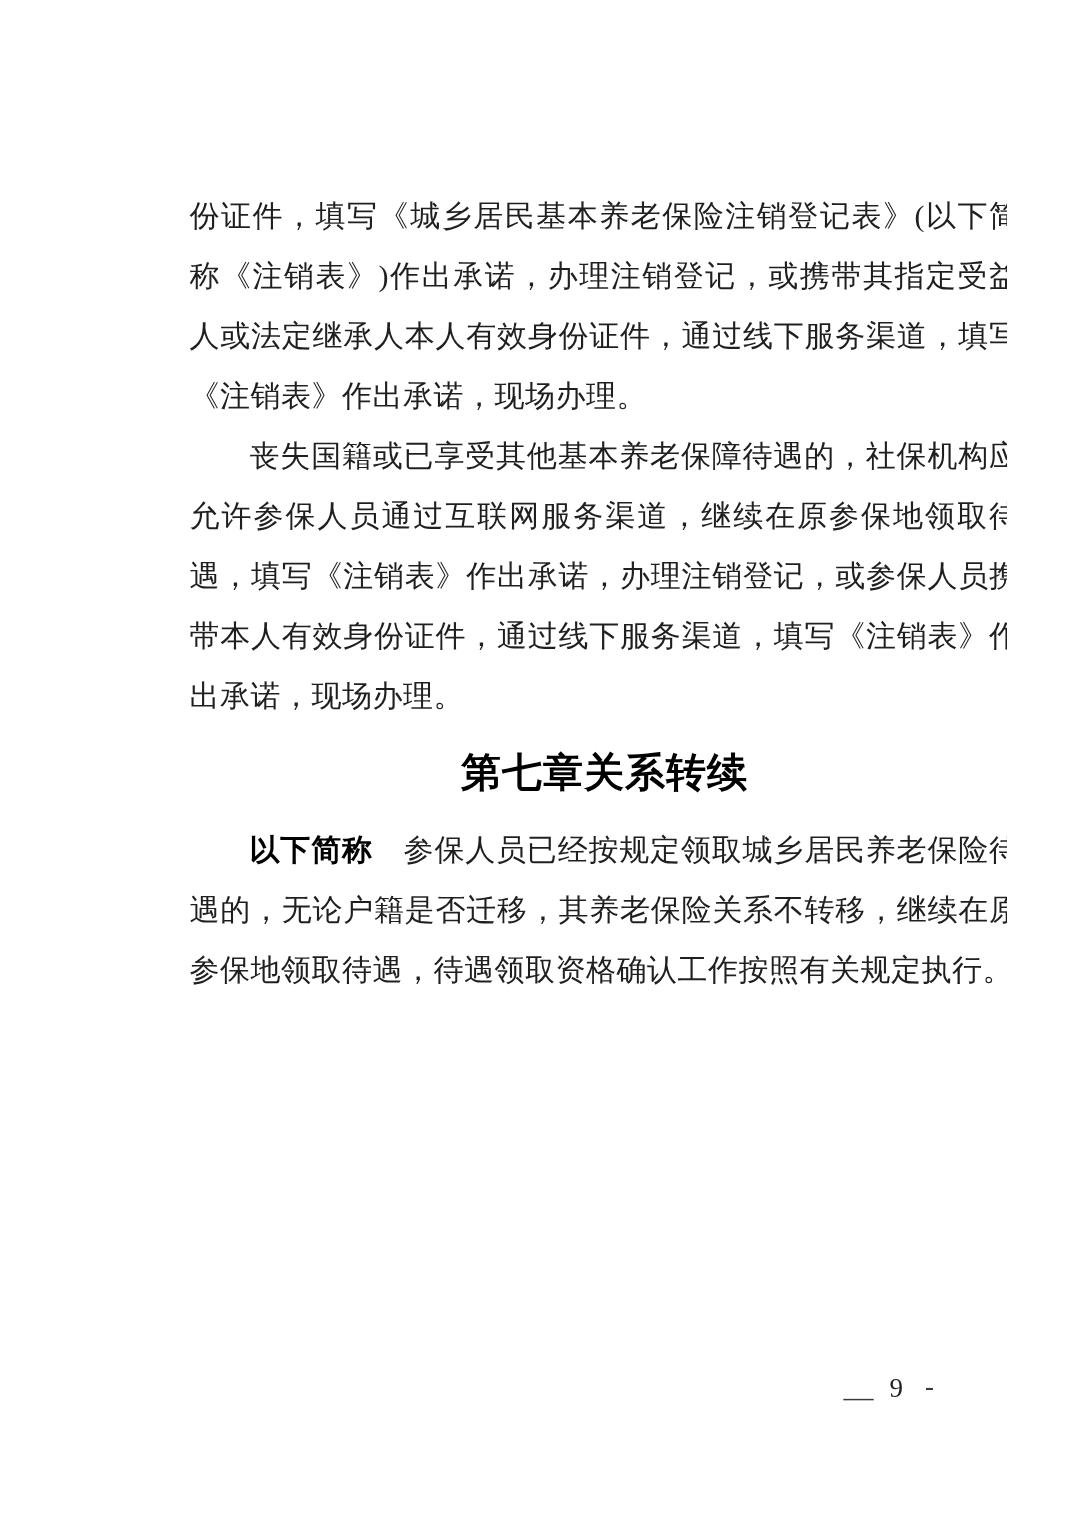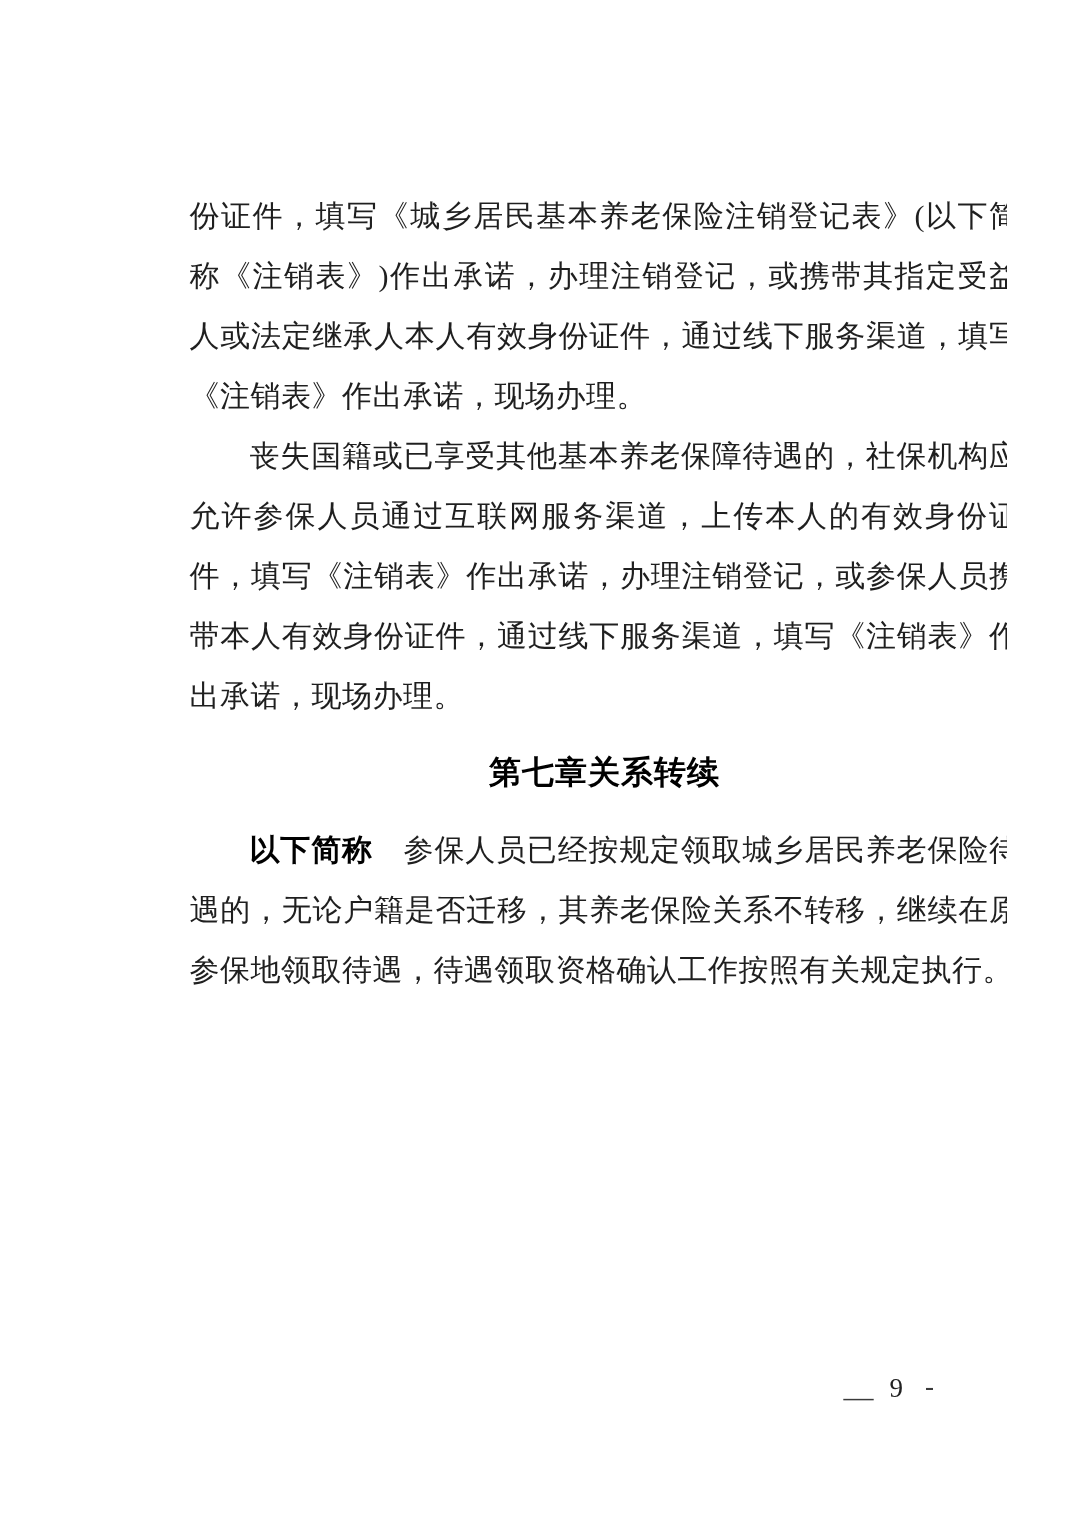--- a/index.html
+++ b/index.html
@@ -40,21 +40,21 @@
     color: #1f1f1f;
   }
   .run-bold {
     font-family: "Liberation Sans", "DejaVu Sans", sans-serif;
     font-weight: 700;
     color: #000000;
   }
   .chapter-heading {
     font-family: "Liberation Sans", "DejaVu Sans", sans-serif;
     font-weight: 700;
-    font-size: 32px;
+    font-size: 40px;
     line-height: 48px;
     letter-spacing: 1px;
     text-align: center;
     text-indent: 0;
     color: #000000;
     margin: 22px 0 24px 0;
   }
   .page-footer {
     position: absolute;
     top: 1352px;
@@ -84,21 +84,21 @@
     color: #3a3a3a;
   }
 </style>
 </head>
 <body>
 
 <div class="page">
 
   <main class="doc-body" id="doc-body">
       <p class="para"><span class="run">份证件，填写《城乡居民基本养老保险注销登记表》(以下简称《注销表》)作出承诺，办理注销登记，或携带其指定受益人或法定继承人本人有效身份证件，通过线下服务渠道，填写《注销表》作出承诺，现场办理。</span></p>
-      <p class="para indented"><span class="run">丧失国籍或已享受其他基本养老保障待遇的，社保机构应允许参保人员通过互联网服务渠道，上传本人的有效身份证件，填写《注销表》作出承诺，办理注销登记，或参保人员携带本人有效身份证件，通过线下服务渠道，填写《注销表》作出承诺，现场办理。</span></p>
+      <p class="para indented"><span class="run">丧失国籍或已享受其他基本养老保障待遇的，社保机构应允许参保人员通过互联网服务渠道，继续在原参保地领取待遇，填写《注销表》作出承诺，办理注销登记，或参保人员携带本人有效身份证件，通过线下服务渠道，填写《注销表》作出承诺，现场办理。</span></p>
       <h2 class="chapter-heading">第七章关系转续</h2>
       <p class="para indented"><span class="run-bold">以下简称</span><span class="run">　参保人员已经按规定领取城乡居民养老保险待遇的，无论户籍是否迁移，其养老保险关系不转移，继续在原参保地领取待遇，待遇领取资格确认工作按照有关规定执行。</span></p>
     </main>
 
   <div class="page-footer">
     <span class="pg-dash-left">—</span>
     <span class="pg-number">9</span>
     <span class="pg-dash-right">-</span>
   </div>
 

